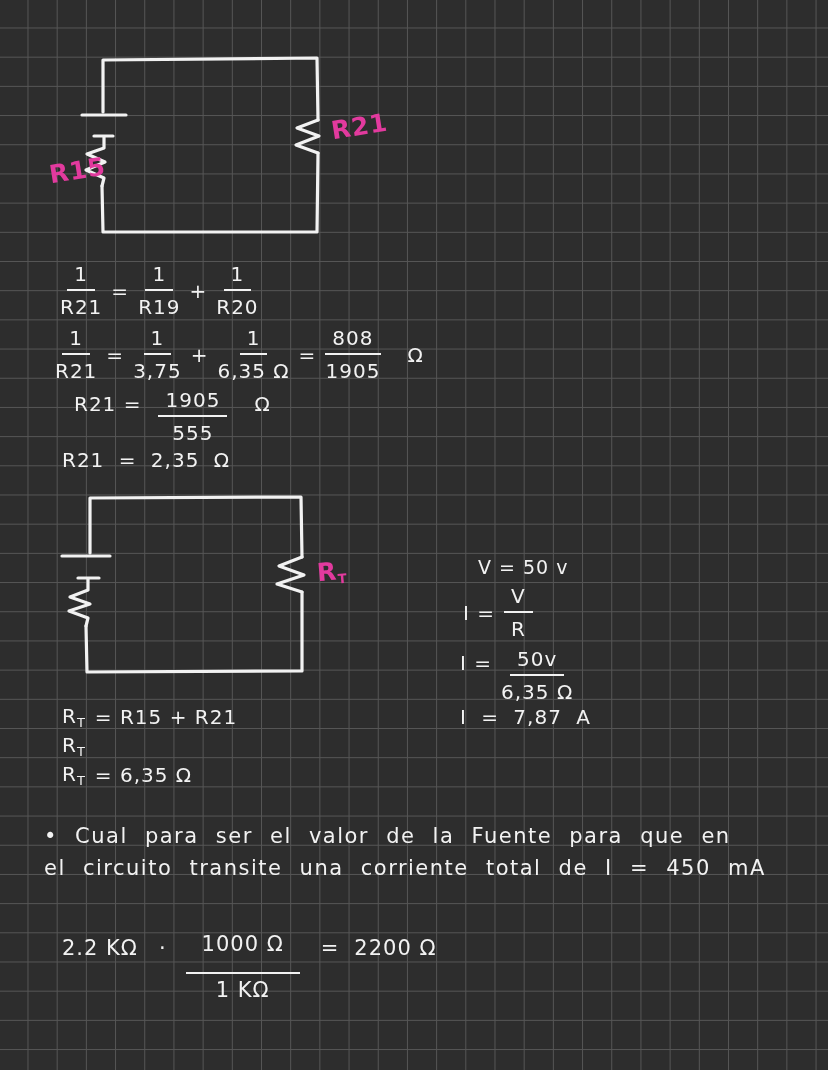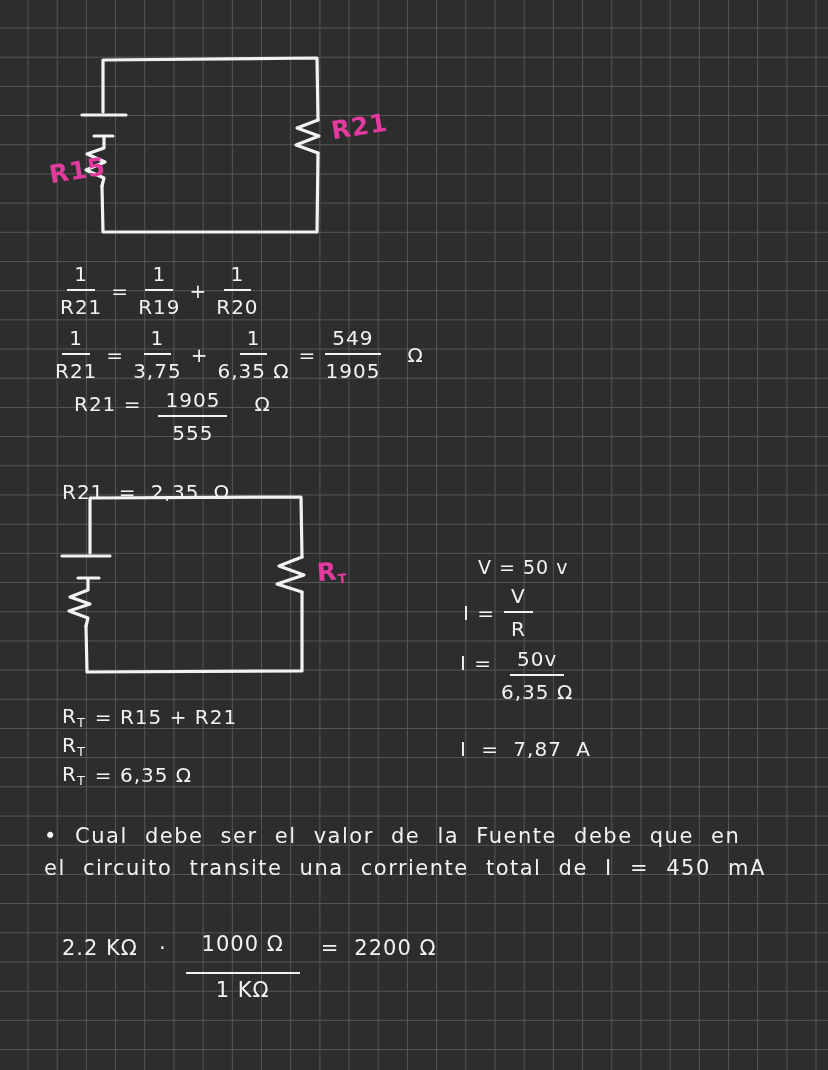--- a/index.html
+++ b/index.html
@@ -39,21 +39,21 @@
   .frac .den { padding-top:4px; }
   .unit-gap { margin-left:18px; }
   .subT { font-size:13px; vertical-align:-4px; margin-left:1px; }
   .rt-base { letter-spacing:0; }
   .question {
     position:absolute; left:44px; top:820px;
     color:#f2f2f2; font-size:21px; letter-spacing:1.5px; word-spacing:9px;
     line-height:32px; white-space:nowrap;
   }
   .handline { white-space:nowrap; }
-  .wsp { word-spacing:7px;margin-top:32px; }
+  .wsp { word-spacing:7px; }
   .tilt-l { transform:rotate(-9deg); }
   .tilt-s { transform:rotate(-5deg); }
 </style>
 </head>
 <body>
 
 <div class="page">
 
   <svg class="circuit" style="left:75px; top:48px;" width="260" height="195" viewBox="75 48 260 195">
 
@@ -98,21 +98,21 @@
       <span class="num">1</span>
       <span class="den">3,75</span>
     </span>
     <span class="plain">+</span>
     <span class="frac">
       <span class="num">1</span>
       <span class="den">6,35 Ω</span>
     </span>
     <span class="plain">=</span>
     <span class="frac">
-      <span class="num">549</span>
+      <span class="num">808</span>
       <span class="den">1905</span>
     </span>
     <span class="plain unit-gap">Ω</span>
   </div>
 
   <div class="eq top-align" style="left:62px; top:388px;margin-left:12px;">
     <span class="plain">R21 =</span>
     <span class="frac" style="margin-left:8px;">
       <span class="num">1905</span>
       <span class="den">555</span>
@@ -171,21 +171,21 @@
   </div>
   <div class="eq" style="left:62px; top:733px;">
     <span class="plain"><span class="rt-base">R</span><span class="subT">T</span></span>
   </div>
   <div class="eq" style="left:62px; top:762px;">
     <span class="plain"><span class="rt-base">R</span><span class="subT">T</span></span>
     <span class="plain">= 6,35 Ω</span>
   </div>
 
   <div class="question">
-    <div class="handline">• Cual debe ser el valor de la Fuente debe que en</div>
+    <div class="handline">• Cual para ser el valor de la Fuente para que en</div>
     <div class="handline">el circuito transite una corriente total de I = 450 mA</div>
   </div>
 
   <div class="eq top-align" style="left:62px; top:932px; font-size:21px;">
     <span class="plain">2.2 KΩ</span>
     <span class="plain" style="margin-left:12px;">·</span>
     <span class="frac" style="margin-left:10px;">
       <span class="num" style="padding:0 16px 16px;">1000 Ω</span>
       <span class="den">1 KΩ</span>
     </span>

